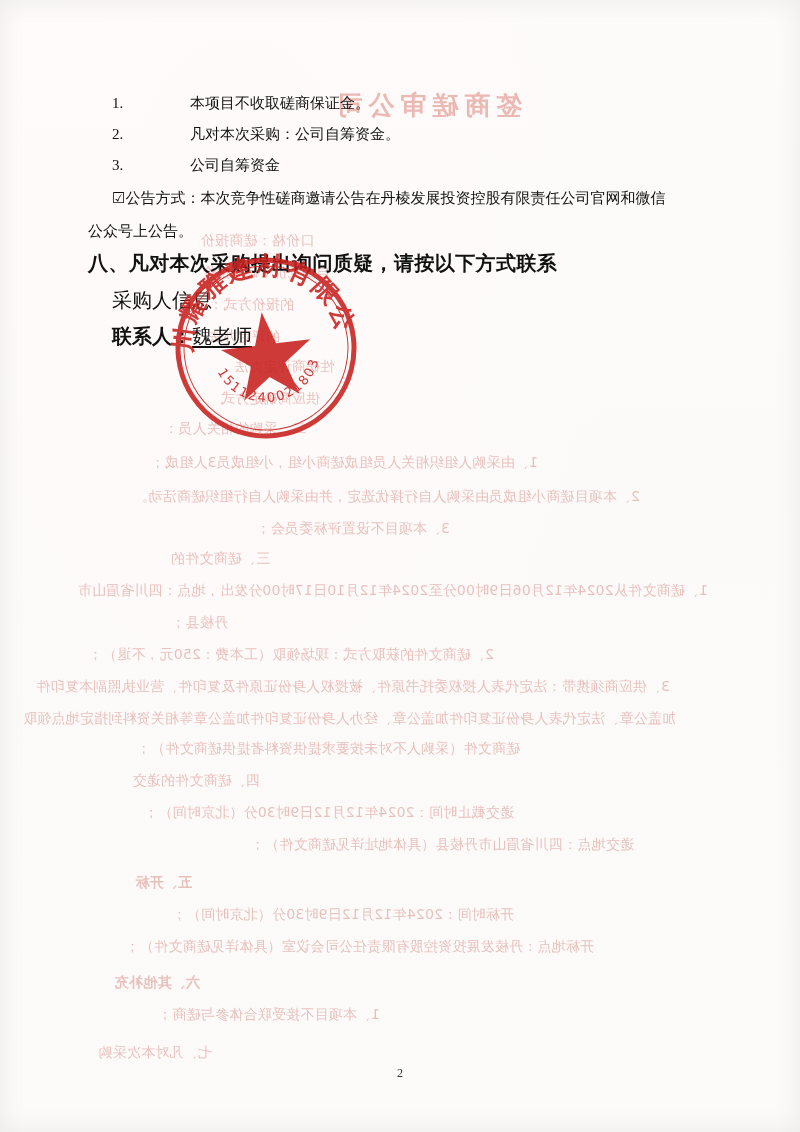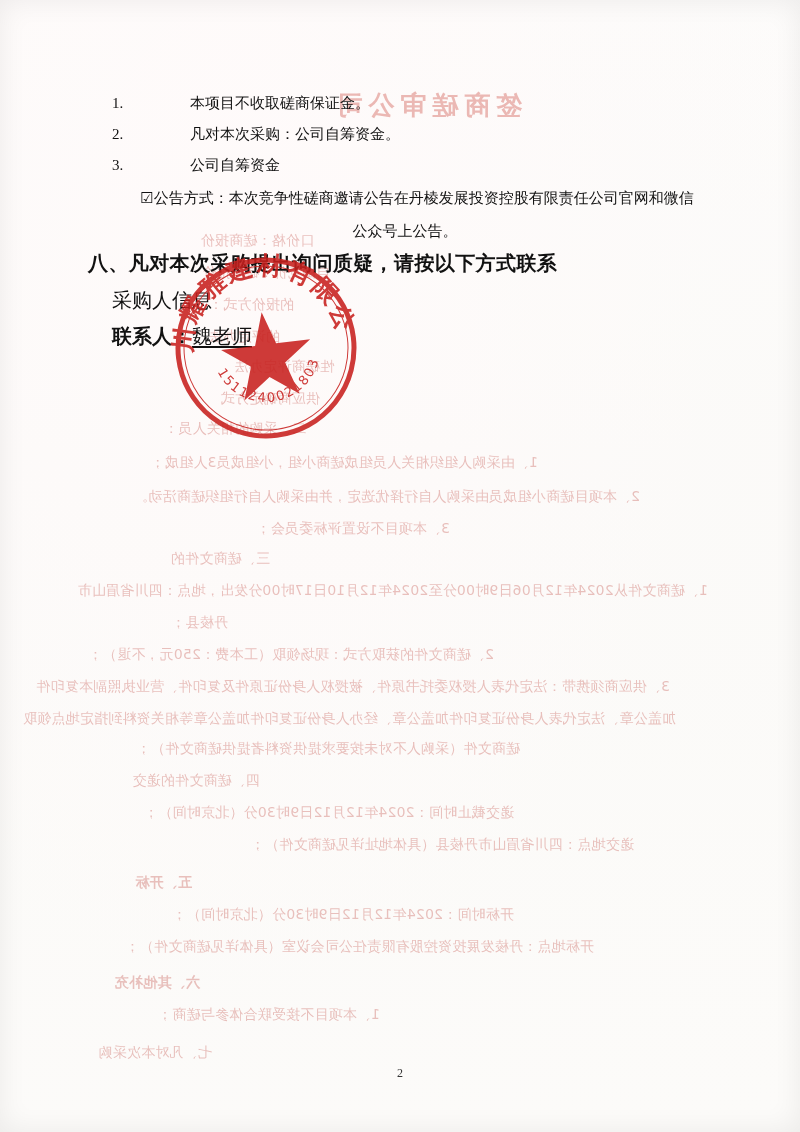--- a/index.html
+++ b/index.html
@@ -66,21 +66,20 @@
     text-underline-offset: 2px;
   }
   .para-announce {
     position: absolute;
     left: 112px;
     top: 182px;
     width: 610px;
     font-size: 15px;
     line-height: 33px;
     text-indent: 0;
-    text-align: center;
   }
   .para-announce .cont {
     display: block;
     margin-left: -24px;
   }
   .heading8 {
     position: absolute;
     left: 88px;
     top: 250px;
     font-size: 20px;

